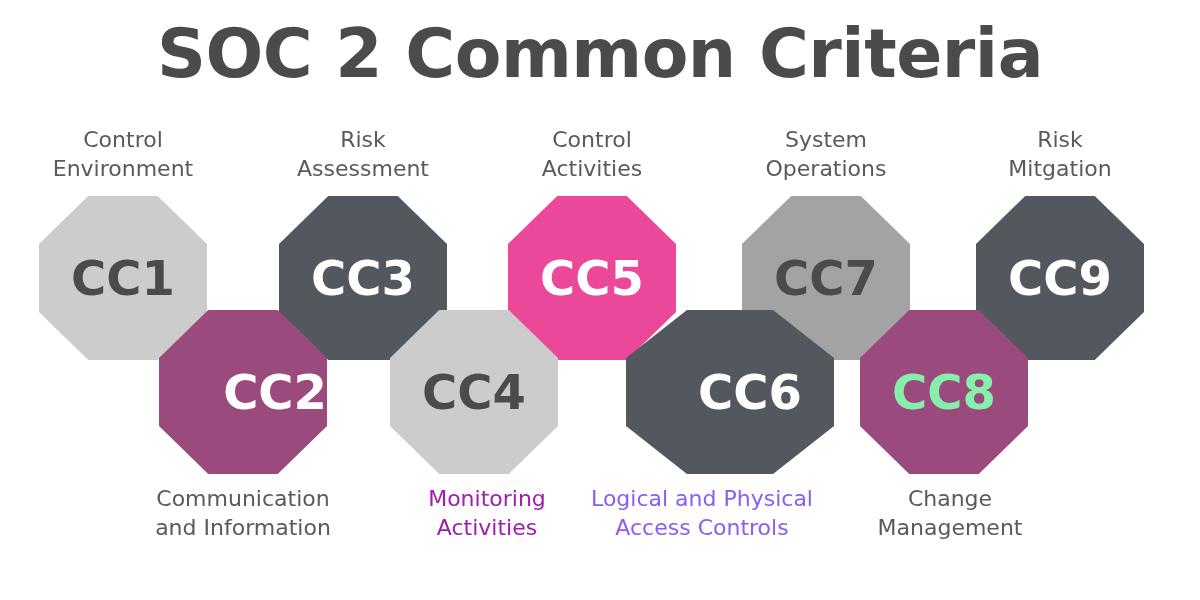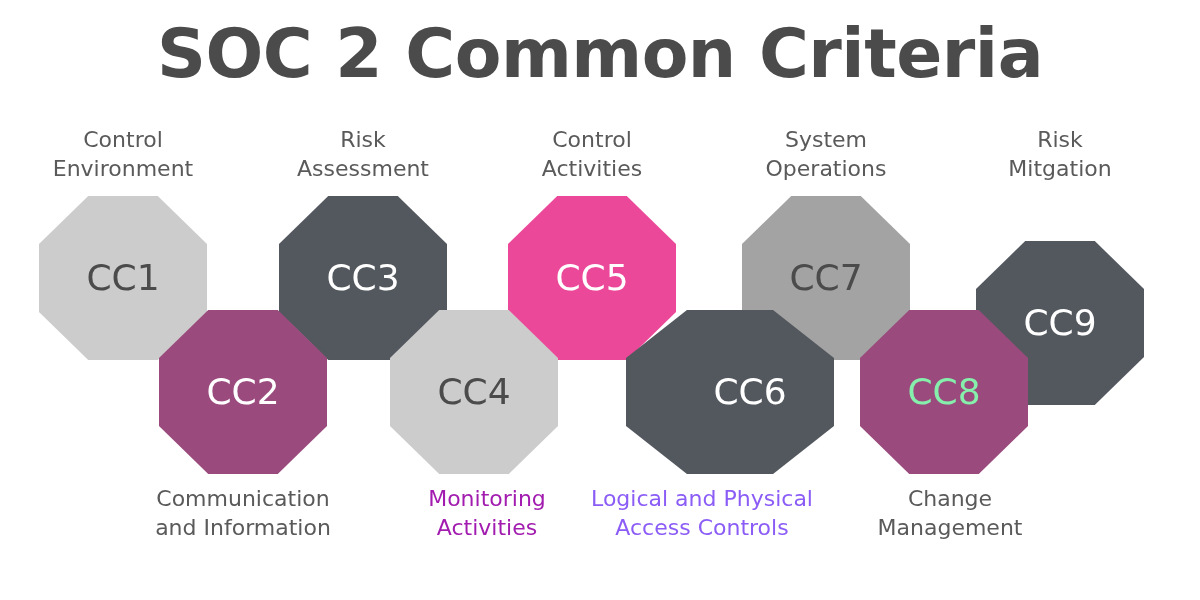--- a/index.html
+++ b/index.html
@@ -43,22 +43,22 @@
     height: 164px;
     display: flex;
     align-items: center;
     justify-content: center;
     -webkit-clip-path: polygon(29.3% 0%, 70.7% 0%, 100% 29.3%, 100% 70.7%,
                                70.7% 100%, 29.3% 100%, 0% 70.7%, 0% 29.3%);
     clip-path: polygon(29.3% 0%, 70.7% 0%, 100% 29.3%, 100% 70.7%,
                        70.7% 100%, 29.3% 100%, 0% 70.7%, 0% 29.3%);
   }
   .octagon .oct-label {
-    font-size: 36px;
-    font-weight: normal;
+    font-size: 48px;
+    font-weight: bold;
     font-family: "DejaVu Sans", "Liberation Sans", sans-serif;
     line-height: 1;
     user-select: none;
   }
 
   
   .caption {
     position: absolute;
     width: 260px;
     text-align: center;
@@ -75,42 +75,42 @@
 <body>
 
 <div id="canvas" style="background: rgb(255, 255, 255);">
 
   <div id="page-title" style="color: rgb(75, 75, 75);">SOC 2 Common Criteria</div>
 
   <div id="nodes-layer">
       <div class="octagon" style="left: 39px; top: 196px; background: rgb(204, 204, 204); z-index: 1;">
         <span class="oct-label" style="color: rgb(75, 75, 75);">CC1</span>
       </div>
-      <div class="octagon" style="left: 159px; top: 310px; background: rgb(154, 74, 124); z-index: 2;">
+      <div class="octagon" style="left: 159px; top: 310px; background: rgb(154, 74, 124); z-index: 2; justify-content: flex-end;">
         <span class="oct-label" style="color: rgb(255, 255, 255);">CC2</span>
       </div>
       <div class="octagon" style="left: 279px; top: 196px; background: rgb(83, 88, 94); z-index: 1;">
         <span class="oct-label" style="color: rgb(255, 255, 255);">CC3</span>
       </div>
       <div class="octagon" style="left: 390px; top: 310px; background: rgb(204, 204, 204); z-index: 2;">
         <span class="oct-label" style="color: rgb(75, 75, 75);">CC4</span>
       </div>
       <div class="octagon" style="left: 508px; top: 196px; background: #ec4899; z-index: 1;">
         <span class="oct-label" style="color: rgb(255, 255, 255);">CC5</span>
       </div>
       <div class="octagon" style="left: 626px; top: 310px; background: rgb(83, 88, 94); z-index: 2; padding-left: 40px;">
         <span class="oct-label" style="color: rgb(255, 255, 255);">CC6</span>
       </div>
       <div class="octagon" style="left: 742px; top: 196px; background: #a3a3a3; z-index: 1;">
         <span class="oct-label" style="color: rgb(75, 75, 75);">CC7</span>
       </div>
       <div class="octagon" style="left: 860px; top: 310px; background: rgb(154, 74, 124); z-index: 2;">
         <span class="oct-label" style="color: #86efac;">CC8</span>
       </div>
-      <div class="octagon" style="left: 976px; top: 196px; background: rgb(83, 88, 94); z-index: 1; margin-top: 45px;">
+      <div class="octagon" style="left: 976px; top: 196px; background: rgb(83, 88, 94); z-index: 1;">
         <span class="oct-label" style="color: rgb(255, 255, 255);">CC9</span>
       </div>
     </div>
   <div id="captions-layer">
       <div class="caption top" style="left: -7px; top: 125px; color: rgb(90, 90, 90);">Control
 Environment</div>
       <div class="caption bottom" style="left: 113px; top: 484px; color: rgb(90, 90, 90);">Communication
 and Information</div>
       <div class="caption top" style="left: 233px; top: 125px; color: rgb(90, 90, 90);">Risk
 Assessment</div>

